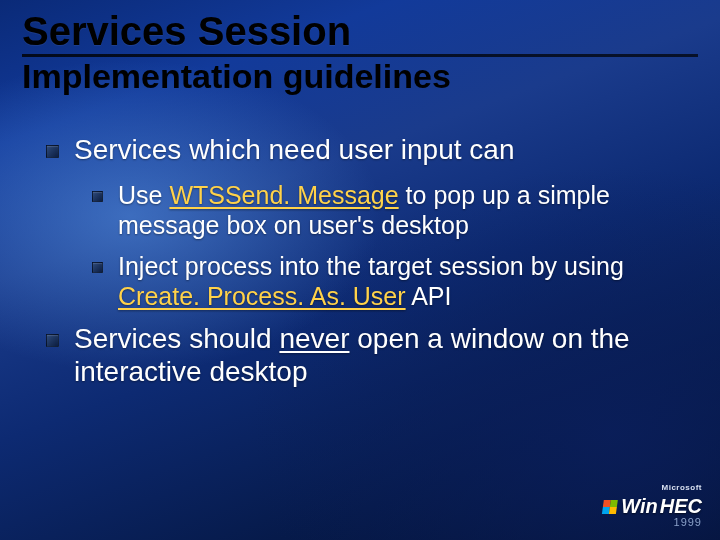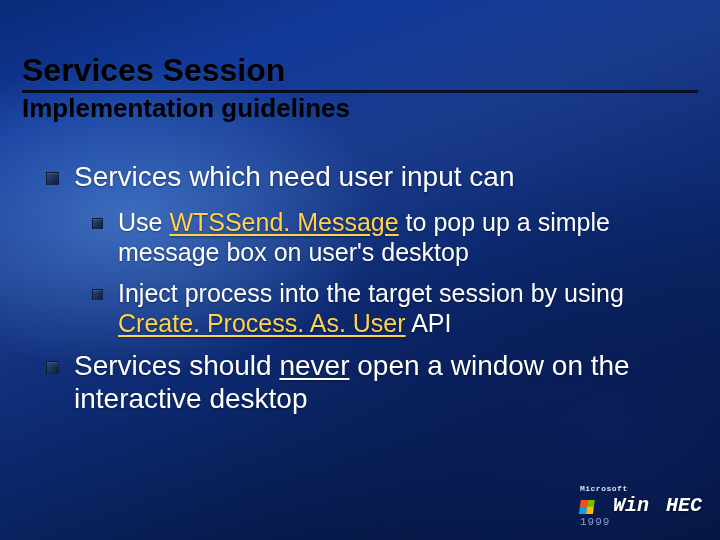--- a/index.html
+++ b/index.html
@@ -13,35 +13,34 @@
     color: #fff;
     position: relative;
   }
   .slide {
     width: 720px;
     height: 540px;
     position: relative;
     padding: 10px 0 0 0;
   }
   .title {
-    font-size: 32px;
+    font-size: 40px;
     font-weight: 700;
     color: #000;
     padding: 0 22px 0 22px;
     line-height: 1.05;
     text-shadow: 0 1px 0 rgba(255,255,255,0.06);
-    margin-top: 44px;
   }
   .title-underline {
     height: 3px;
     background: linear-gradient(90deg, rgba(0,0,0,0.8), rgba(0,0,0,0.7));
     margin: 2px 22px 2px 22px;
   }
   .subtitle {
-    font-size: 26px;
+    font-size: 34px;
     font-weight: 700;
     color: #000;
     padding: 0 22px 0 22px;
     line-height: 1.05;
   }
   .content {
     padding: 38px 30px 0 74px;
   }
   ul { list-style: none; }
   .lvl1 > li {
@@ -88,39 +87,39 @@
     border: 1px solid rgba(0,0,0,0.4);
     box-shadow: inset 0 1px 1px rgba(255,255,255,0.15);
   }
   .u { text-decoration: underline; text-underline-offset: 3px; }
   .api { color: #ffd24a; text-decoration: underline; text-underline-offset: 3px; }
 
   .footer-logo {
     position: absolute;
     right: 18px;
     bottom: 12px;
+    text-align: right;
     line-height: 1;
-    font-family: Liberation Mono, monospace;
   }
   .ms-label {
     font-size: 8px;
     letter-spacing: 0.5px;
     color: #d8e0f0;
     display: block;
     margin-bottom: 1px;
     font-weight: 600;
   }
   .brand {
     font-size: 20px;
     font-weight: 800;
     font-style: italic;
     color: #ffffff;
     display: inline-flex;
     align-items: center;
-    gap: 17px;
+    gap: 2px;
     text-shadow: 0 1px 2px rgba(0,0,0,0.6);
   }
   .flag {
     width: 14px; height: 14px;
     display: inline-grid;
     grid-template-columns: 1fr 1fr;
     grid-template-rows: 1fr 1fr;
     transform: skewX(-8deg) translateY(1px);
     margin-right: 2px;
   }

